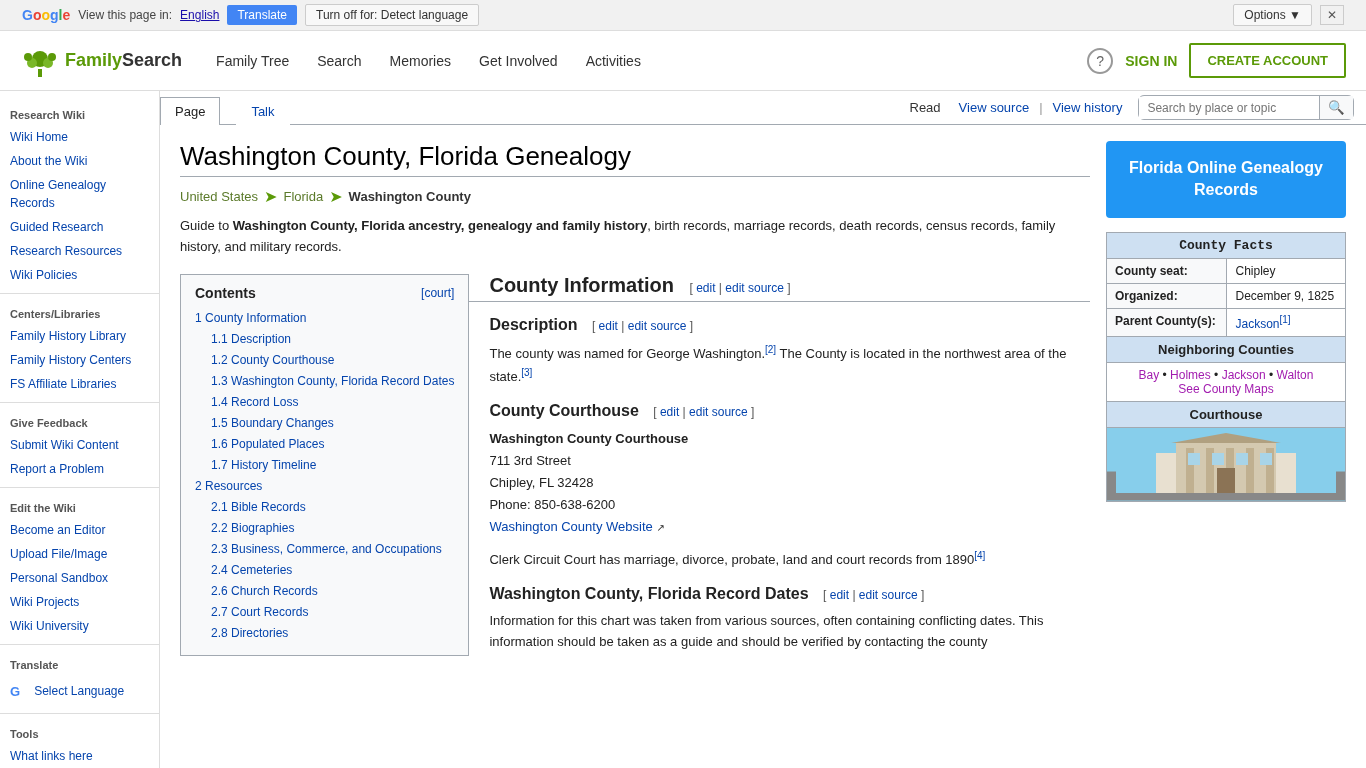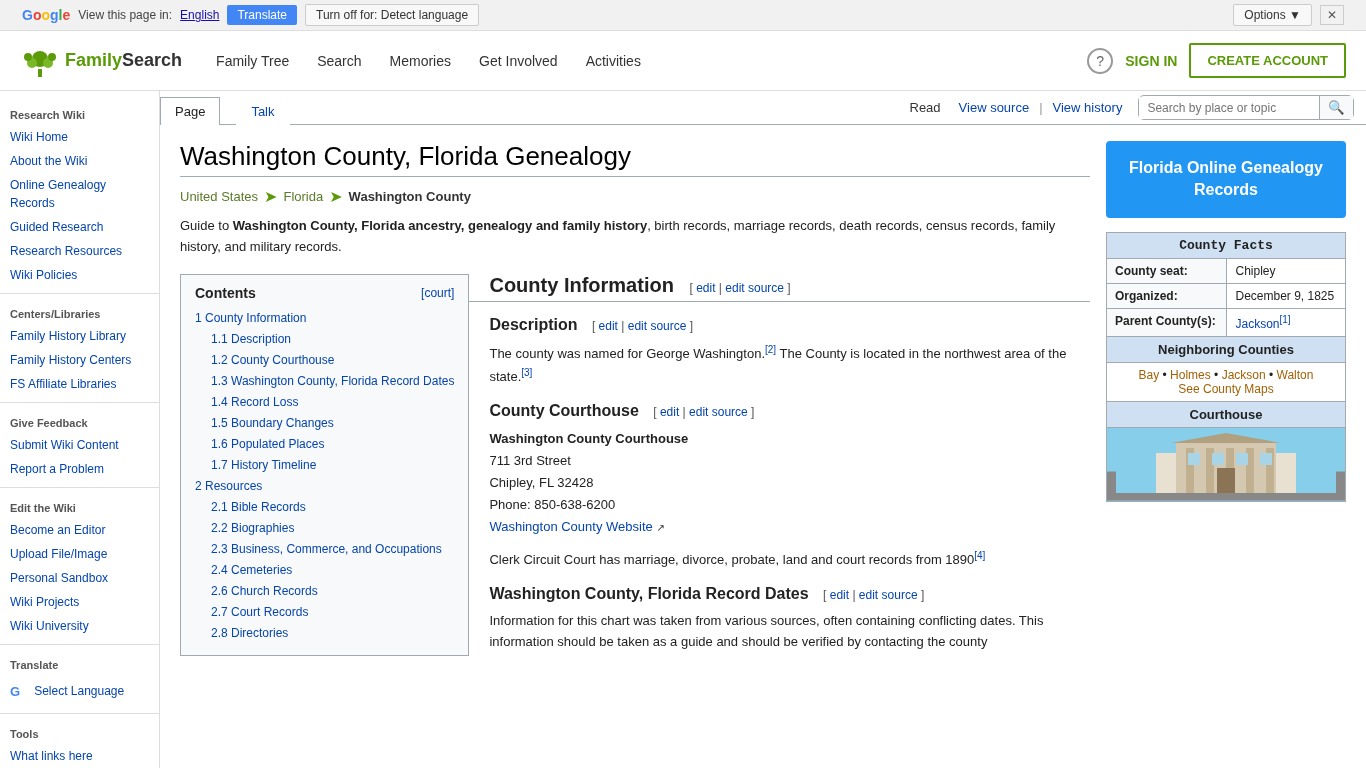--- a/index.html
+++ b/index.html
@@ -409,21 +409,21 @@
       padding: 5px 8px;
       border: 1px solid #a2a9b1;
     }
     .neighboring-cell {
       text-align: center;
       border: 1px solid #a2a9b1;
       padding: 6px 8px;
       font-size: 12px;
     }
     .neighboring-cell a {
-      color: #a16207;
+      color: #a21caf;
       text-decoration: none;
     }
     .courthouse-header {
       background: #cee0f2;
       text-align: center;
       font-weight: bold;
       font-size: 13px;
       padding: 5px 8px;
       border: 1px solid #a2a9b1;
     }

